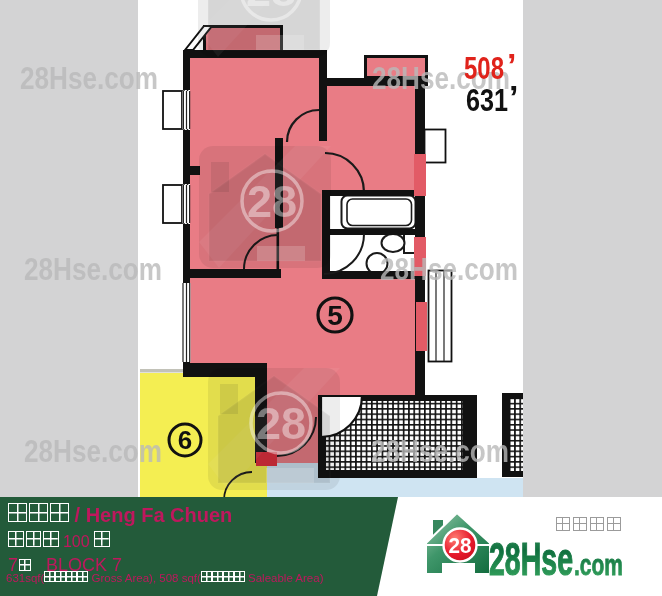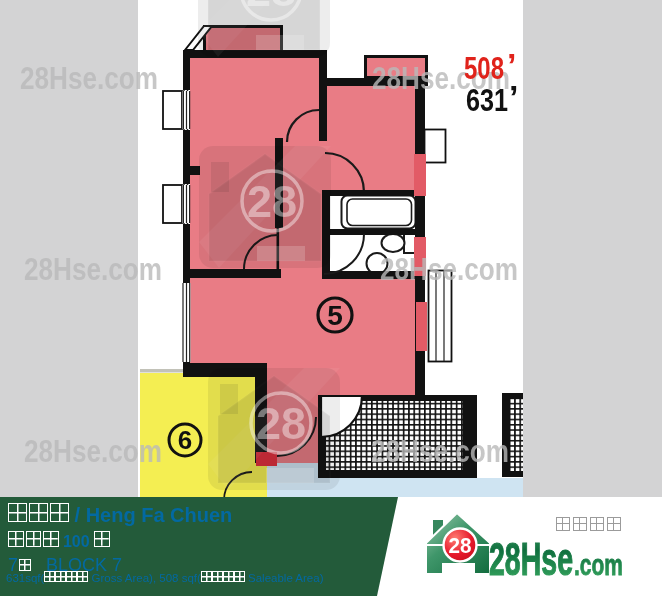--- a/index.html
+++ b/index.html
@@ -4,21 +4,21 @@
 <style>
 html,body{margin:0;padding:0;}
 #page{position:relative;width:662px;height:596px;overflow:hidden;background:#fff;font-family:"Liberation Sans",sans-serif;}
 svg{position:absolute;left:0;top:0;}
 .k{display:inline-block;border:1.5px solid #fff;box-sizing:border-box;
    background:linear-gradient(#fff,#fff) center/100% 1.5px no-repeat,
               linear-gradient(#fff,#fff) center/1.5px 100% no-repeat;}
 .kg{display:inline-block;border:1.4px solid #9b9b9b;box-sizing:border-box;
    background:linear-gradient(#9b9b9b,#9b9b9b) center/100% 1.4px no-repeat,
               linear-gradient(#9b9b9b,#9b9b9b) center/1.4px 100% no-repeat;}
-.bartxt{position:absolute;color:#0369a1;white-space:nowrap;}
+.bartxt{position:absolute;color:#be185d;white-space:nowrap;}
 </style>
 </head>
 <body>
 <div id="page">
 <svg width="662" height="596" viewBox="0 0 662 596">
 <defs>
 <pattern id="ht" width="5.3" height="5.3" patternUnits="userSpaceOnUse">
   <rect width="5.3" height="5.3" fill="#fff"></rect>
   <path d="M0,0.8H5.3 M0.8,0V5.3" stroke="#111" stroke-width="1.7" fill="none"></path>
 </pattern>
@@ -232,21 +232,21 @@
 <text x="460" y="553" text-anchor="middle" font-weight="bold" font-size="22" fill="#fff" textLength="23" lengthAdjust="spacingAndGlyphs">28</text>
 </g>
 
 <text x="489" y="575" font-weight="bold" font-size="46" fill="url(#tg)" stroke="url(#tg)" stroke-width="1.1" textLength="84" lengthAdjust="spacingAndGlyphs">28Hse</text>
 <text x="574" y="575" font-weight="bold" font-size="30" fill="url(#tg)" stroke="url(#tg)" stroke-width="0.8" textLength="49" lengthAdjust="spacingAndGlyphs">.com</text>
 </svg>
 
 <div class="bartxt" style="left:8px;top:503px;font-weight:bold;font-size:20px;">
 <span class="k" style="width:19px;height:19px;margin-right:2px;"></span><span class="k" style="width:19px;height:19px;margin-right:2px;"></span><span class="k" style="width:19px;height:19px;"></span> / Heng Fa Chuen</div>
 
-<div class="bartxt" style="left:8px;top:531px;font-weight:bold;font-size:16px;">
+<div class="bartxt" style="left:8px;top:531px;font-weight:normal;font-size:16px;">
 <span class="k" style="width:15.5px;height:15.5px;margin-right:2px;"></span><span class="k" style="width:15.5px;height:15.5px;margin-right:2px;"></span><span class="k" style="width:15.5px;height:15.5px;"></span> 100 <span class="k" style="width:15.5px;height:15.5px;"></span></div>
 
 <div class="bartxt" style="left:8px;top:555px;font-size:18px;">7<span class="k" style="width:12px;height:12px;margin-left:1px;"></span>&nbsp;&nbsp; BLOCK 7</div>
 
 <div class="bartxt" style="left:6px;top:571px;font-size:11.5px;">631sqf(<span class="k" style="width:11px;height:11px;"></span><span class="k" style="width:11px;height:11px;"></span><span class="k" style="width:11px;height:11px;"></span><span class="k" style="width:11px;height:11px;"></span> Gross Area), 508 sqf(<span class="k" style="width:11px;height:11px;"></span><span class="k" style="width:11px;height:11px;"></span><span class="k" style="width:11px;height:11px;"></span><span class="k" style="width:11px;height:11px;"></span> Saleable Area)</div>
 
 <div style="position:absolute;left:556px;top:517px;">
 <span class="kg" style="width:14px;height:14px;margin-right:3px;"></span><span class="kg" style="width:14px;height:14px;margin-right:3px;"></span><span class="kg" style="width:14px;height:14px;margin-right:3px;"></span><span class="kg" style="width:14px;height:14px;"></span></div>
 </div>
 

